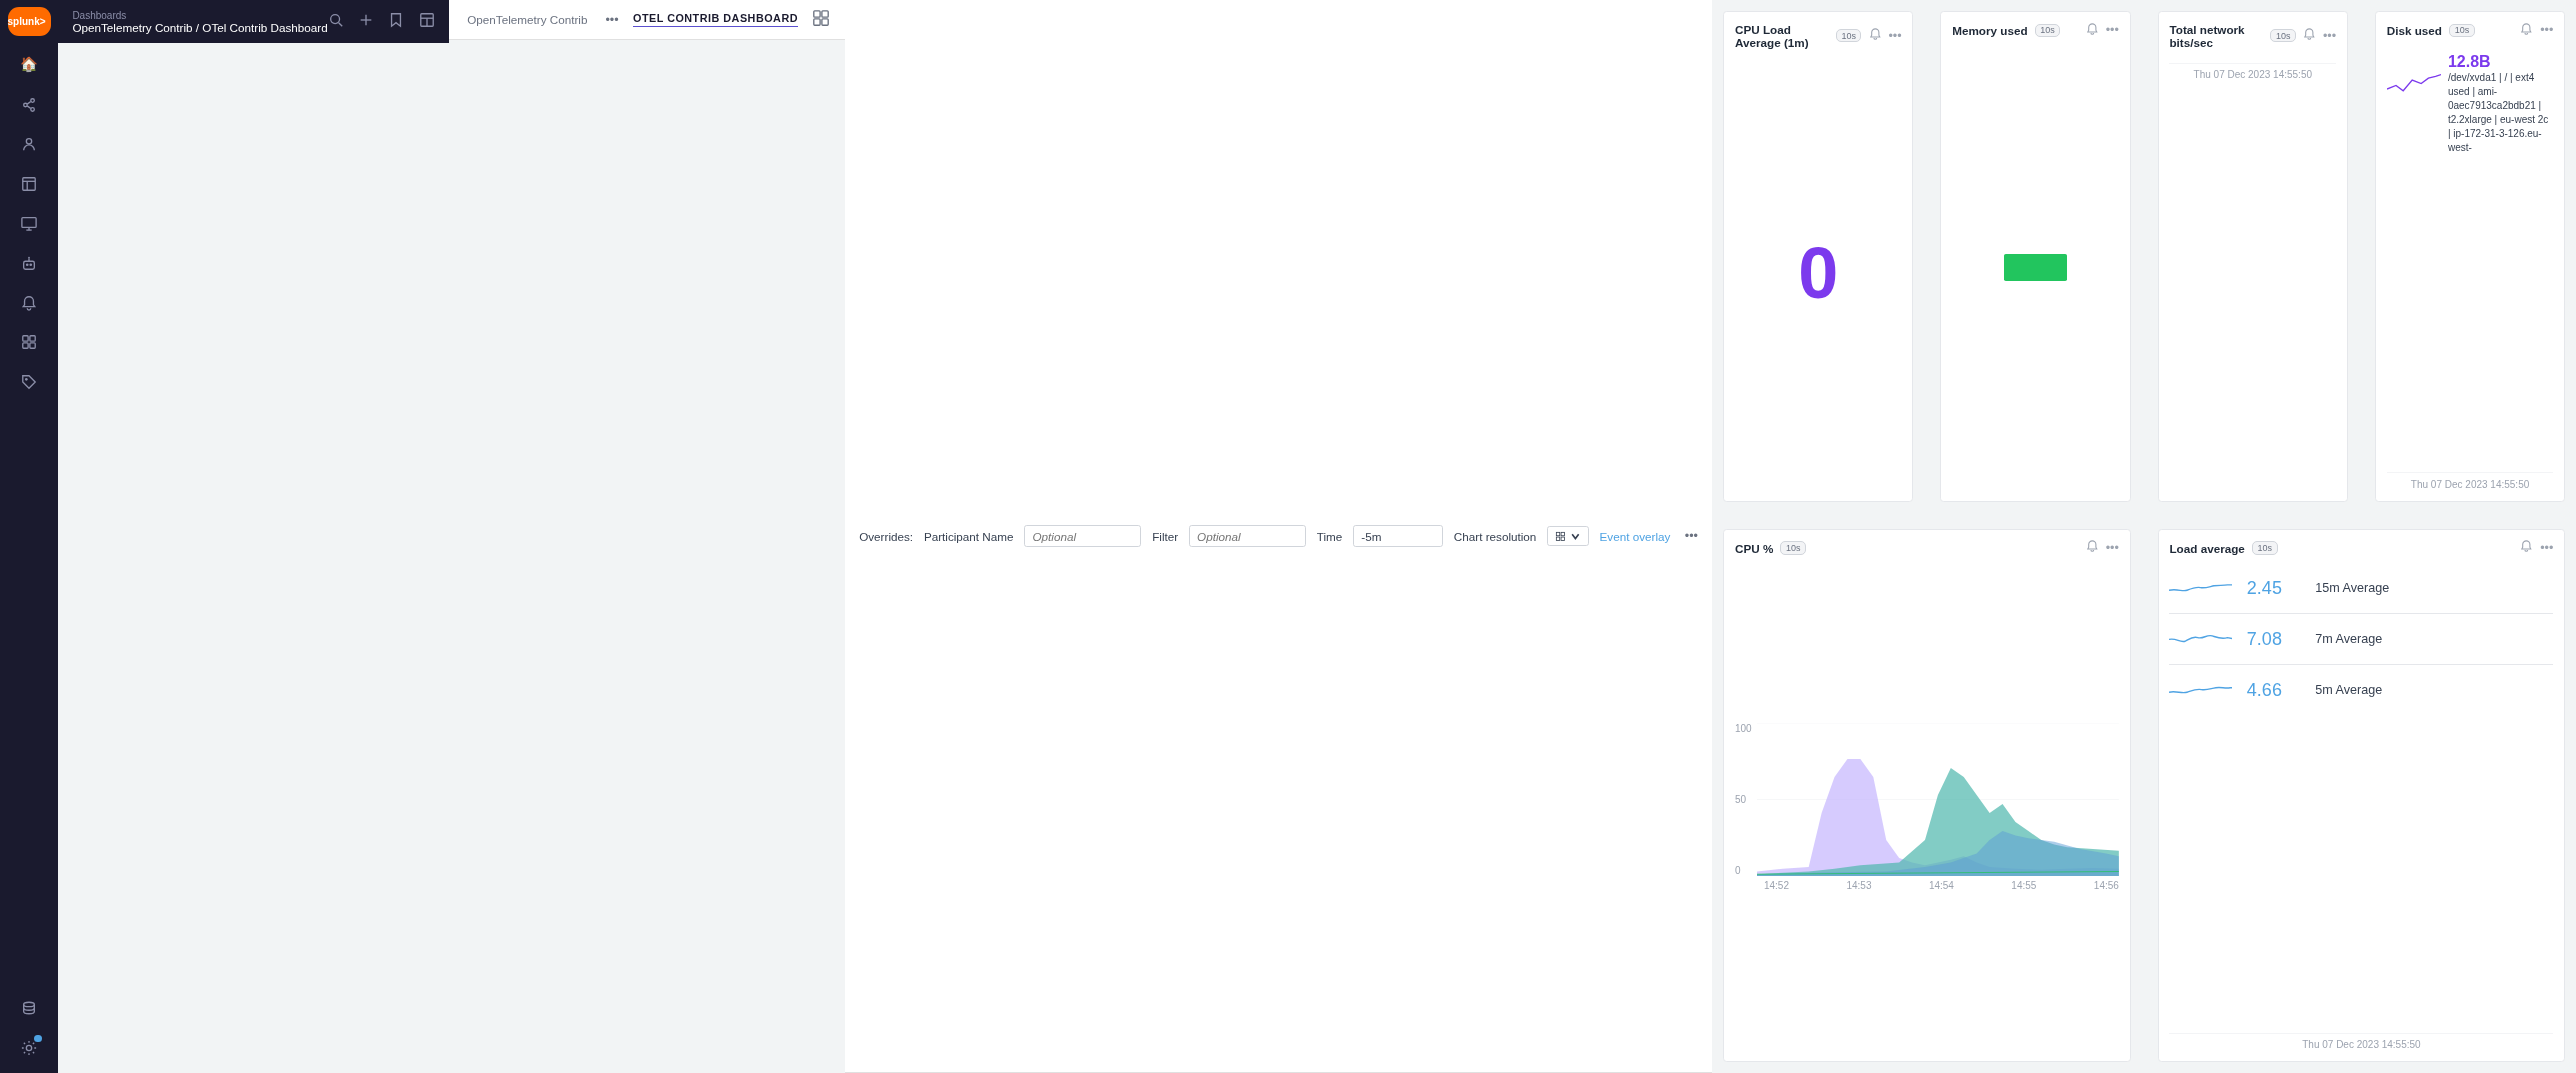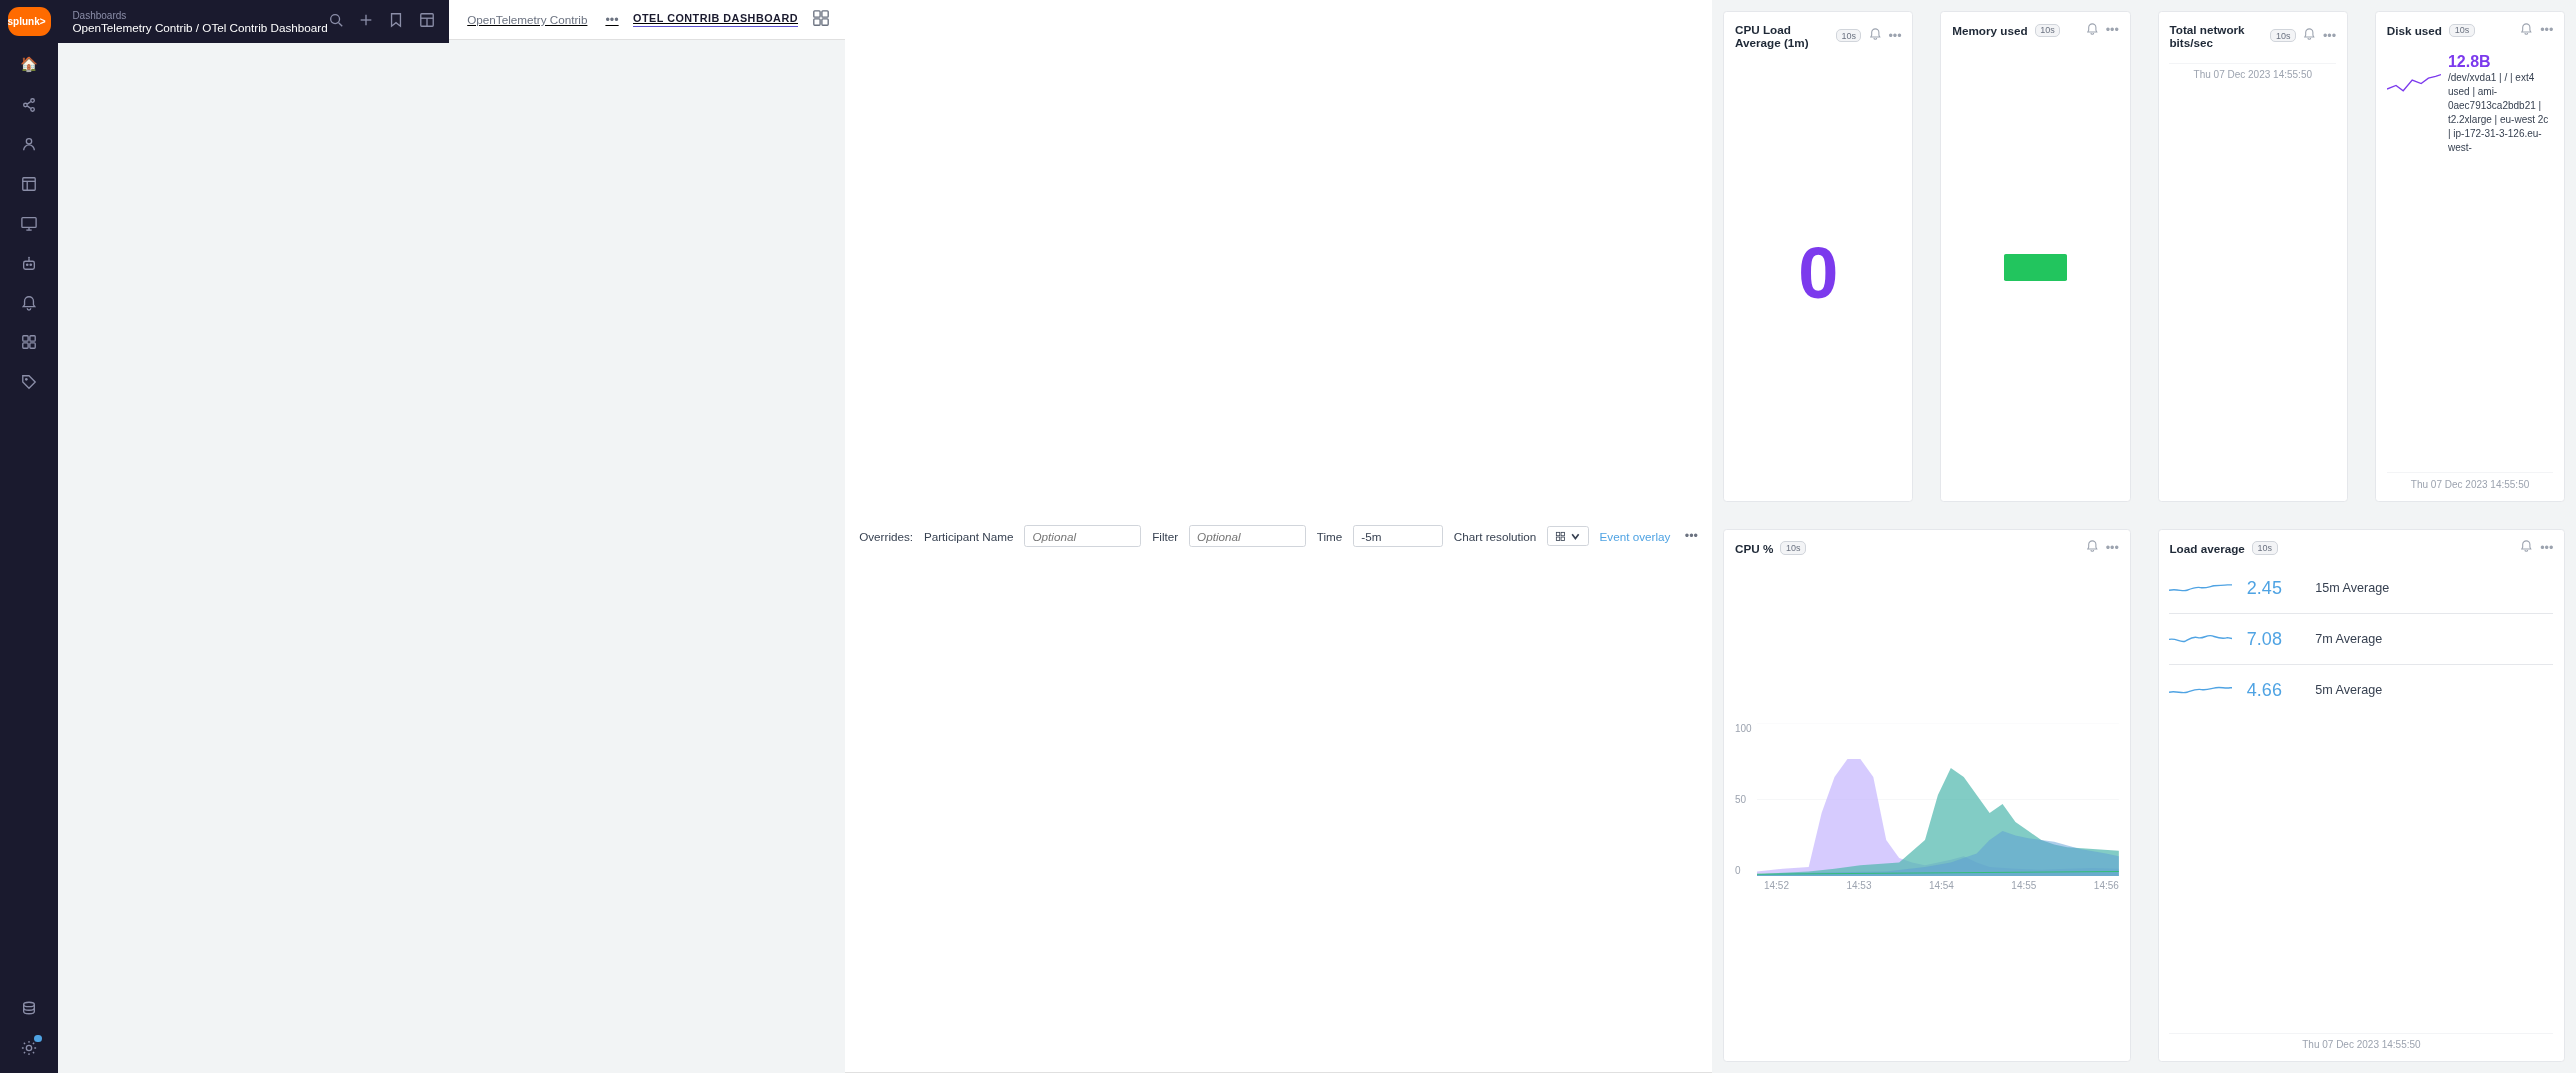--- a/index.html
+++ b/index.html
@@ -20,21 +20,21 @@
 
     
     .topbar { background: #1a1a2e; color: white; padding: 0 14.4px; display: flex; align-items: center; justify-content: space-between; height: 43px; flex-shrink: 0; }
     .topbar-left { display: flex; flex-direction: column; }
     .topbar-breadcrumb { font-size: 10px; color: #8b8ea8; }
     .topbar-title { font-size: 11.7px; color: white; }
     .topbar-right { display: flex; align-items: center; gap: 14.4px; }
     .topbar-icon { color: #8b8ea8; font-size: 14.4px; cursor: pointer; }
 
     
-    .subnav { background: white; border-bottom: 0.9px solid #e0e0e0; padding: 0 14.4px; display: flex; align-items: center; height: 40px; gap: 14.4px; flex-shrink: 0; text-decoration: underline; }
+    .subnav { background: white; border-bottom: 0.9px solid #e0e0e0; padding: 0 14.4px; display: flex; align-items: center; height: 40px; gap: 14.4px; flex-shrink: 0; }
     .subnav-item { font-size: 11.7px; color: #6b7280; cursor: pointer; padding: 0 3.6px; }
     .subnav-dots { color: #6b7280; cursor: pointer; font-size: 12.6px; }
     .subnav-tab { font-size: 10.8px; font-weight: 600; color: #1a1a2e; border-bottom: 1.8px solid #5a4fcf; padding-bottom: 1.8px; letter-spacing: 0.5px; }
     .panel-icon { font-size: 16px; color: #6b7280; cursor: pointer; }
 
     
     .filterbar { background: white; border-bottom: 0.9px solid #e0e0e0; padding: 7.2px 14.4px; display: flex; align-items: center; gap: 10.8px; flex-shrink: 0; flex-wrap: wrap; }
     .filterbar-label { font-size: 11.7px; color: #374151; }
     .filterbar-field-label { font-size: 11.7px; color: #374151; }
     .filterbar-input { border: 0.9px solid #d1d5db; border-radius: 2.7px; padding: 3.6px 7.2px; font-size: 11.7px; color: #9ca3af; font-style: italic; width: 117px; outline: none; }

